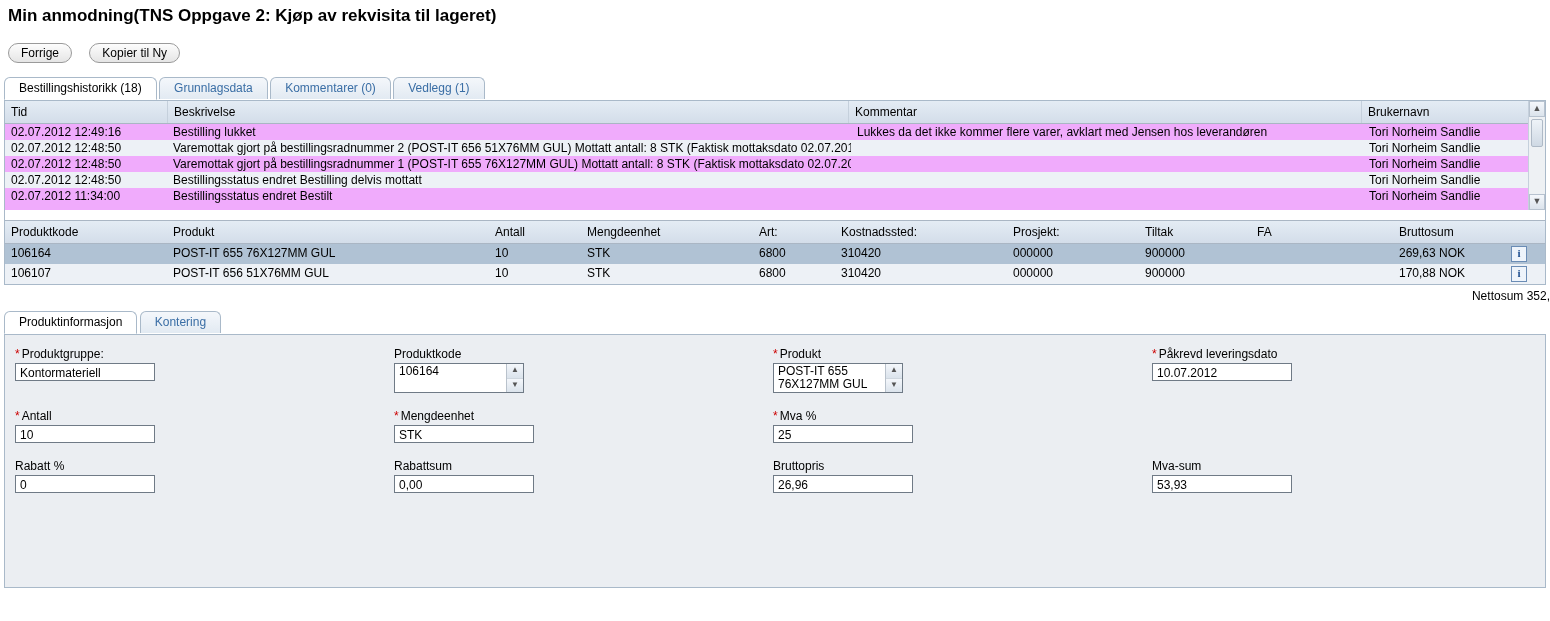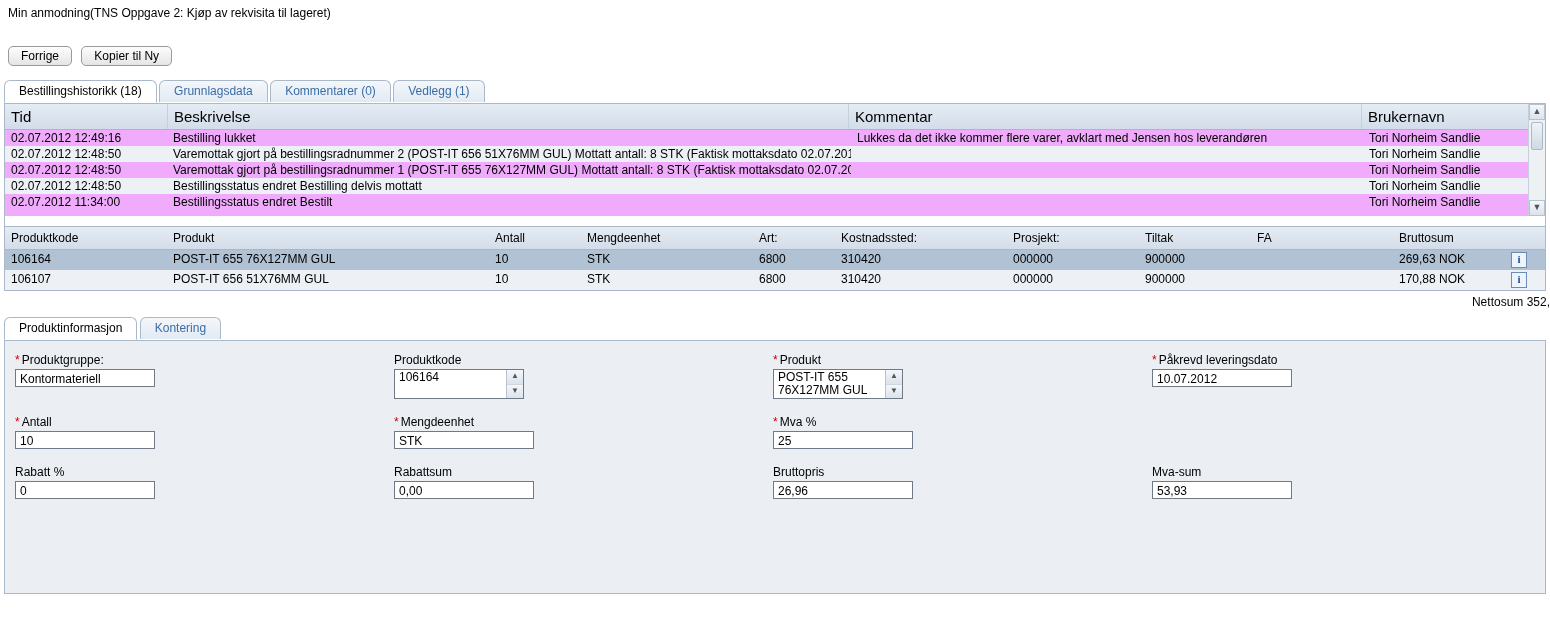--- a/index.html
+++ b/index.html
@@ -1,24 +1,24 @@
 <!DOCTYPE html>
 <html><head>
 <meta charset="utf-8">
 <style>
 html,body{margin:0;padding:0;font-family:Arial,Helvetica,sans-serif;font-size:12px;color:#000;background:#fff;width:1550px}
-.page-title{font-size:12px;font-weight:normal;margin:6px 8px 26px 8px}
+.page-title{font-size:17px;font-weight:bold;margin:6px 8px 17px 8px}
 .btn-row{margin:0 8px 14px 8px}
-.btn{display:inline-block;padding:2px 12px;font-size:12px;background:linear-gradient(#fdfdfd,#e5e5e5);border:1px solid #9a9a9a;border-radius:5px;cursor:pointer;margin-right:6px}
+.btn{display:inline-block;padding:2px 12px;font-size:12px;background:linear-gradient(#fdfdfd,#e5e5e5);border:1px solid #9a9a9a;border-radius:10px;cursor:pointer;margin-right:14px}
 .tabs{margin:0 4px;white-space:nowrap}
 .tab{display:inline-block;padding:3px 14px 4px 14px;border:1px solid #a9b9c9;border-bottom:none;border-radius:6px 6px 0 0;background:linear-gradient(#f4f7fb,#e2eaf2);color:#3a6ea5;font-size:12px;margin-right:-1px;cursor:pointer;position:relative;top:0}
 .tab.active{background:#fff;color:#000;border-bottom:1px solid #fff;z-index:2}
 .panel{border:1px solid #a9b9c9;margin:0 4px;padding:0}
 .history-wrap{position:relative}
-.history-hdr{display:flex;background:linear-gradient(#e4ecf4,#d3dde9);border-bottom:1px solid #aab6c4;font-size:15px}
+.history-hdr{display:flex;background:linear-gradient(#e4ecf4,#d3dde9);border-bottom:1px solid #aab6c4;font-size:12px}
 .history-hdr div{padding:4px 6px;border-right:1px solid #c5d0dc}
 .col-tid{width:150px}
 .col-besk{flex:1}
 .col-komm{width:500px}
 .col-brnv{width:170px}
 .history-body{height:86px;overflow:hidden;background:#f0abfc}
 .hrow{display:flex;font-size:12px}
 .hrow>div{padding:1px 6px;white-space:nowrap;overflow:hidden;text-overflow:clip}
 .hrow.alt{background:#edf1f6}
 .vsb{position:absolute;right:0;top:0;bottom:0;width:16px;background:#eef1f4;border-left:1px solid #c5d0dc}

